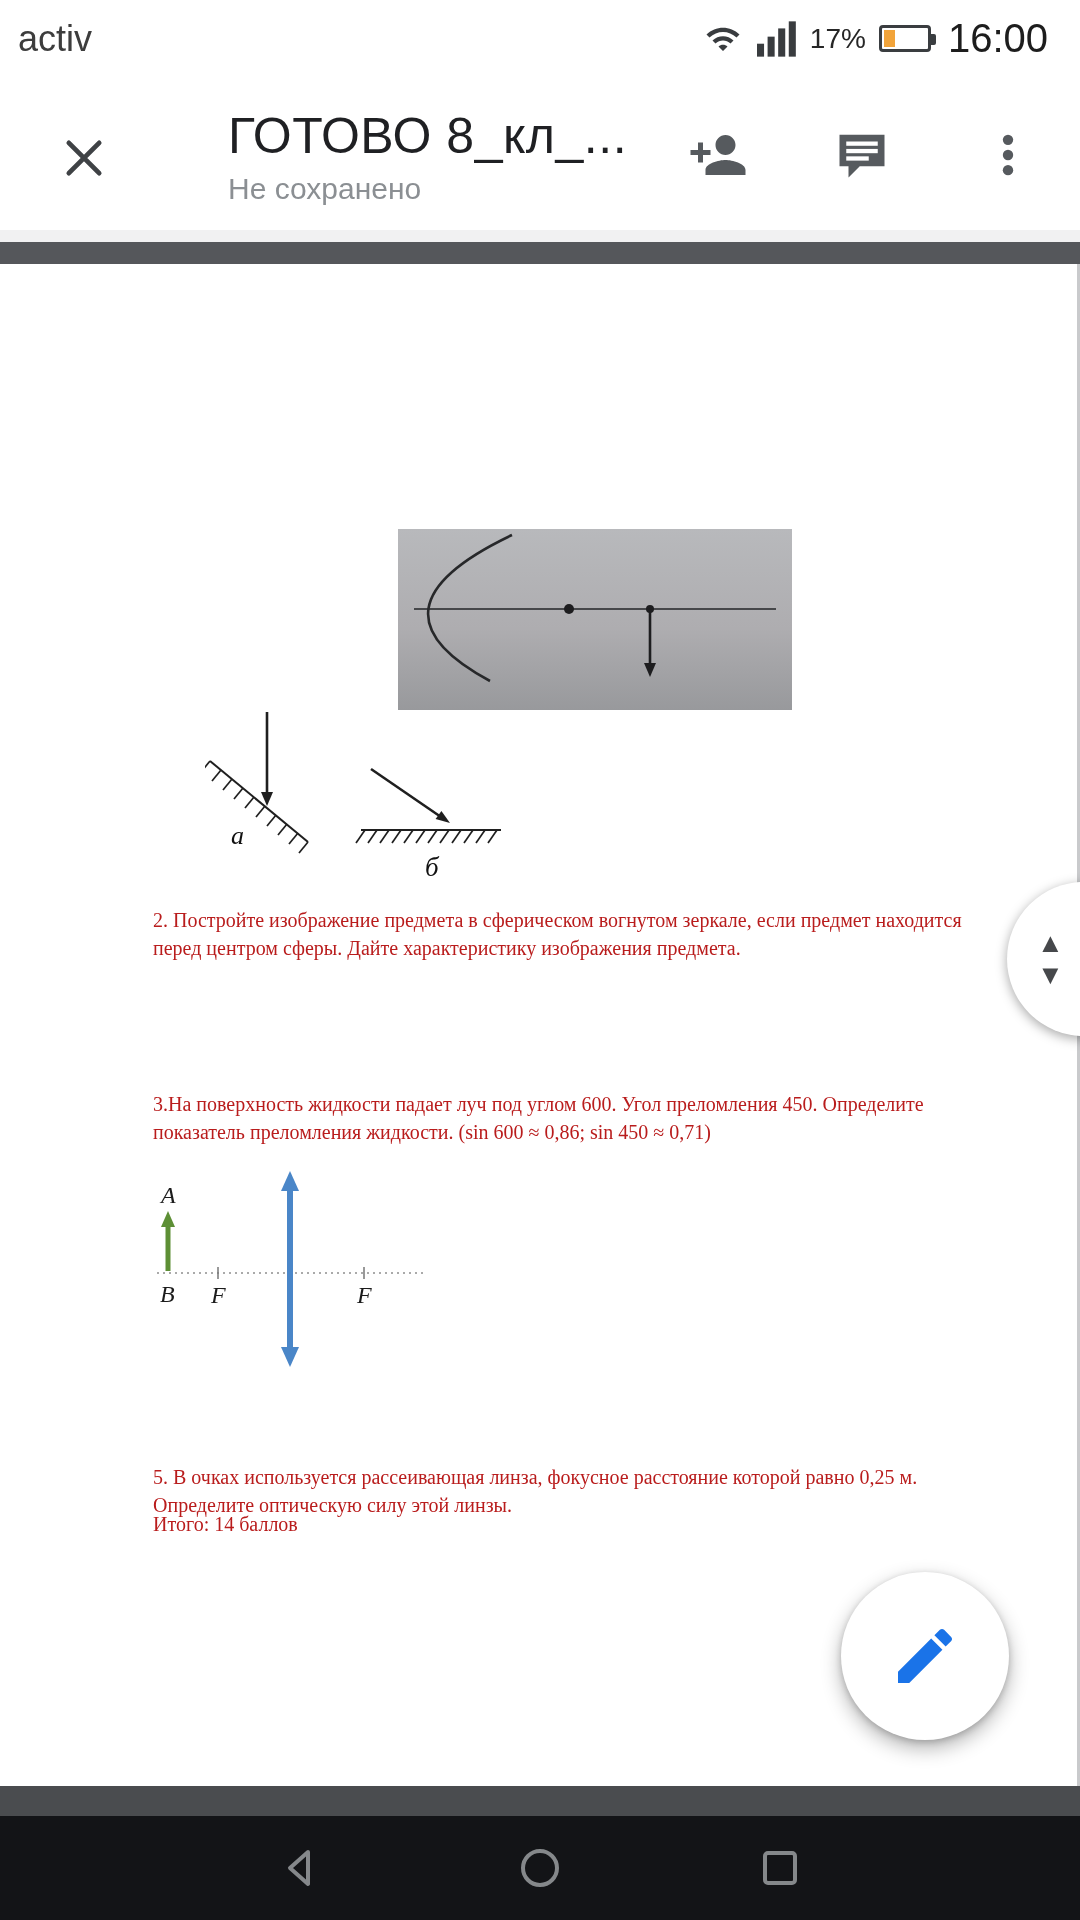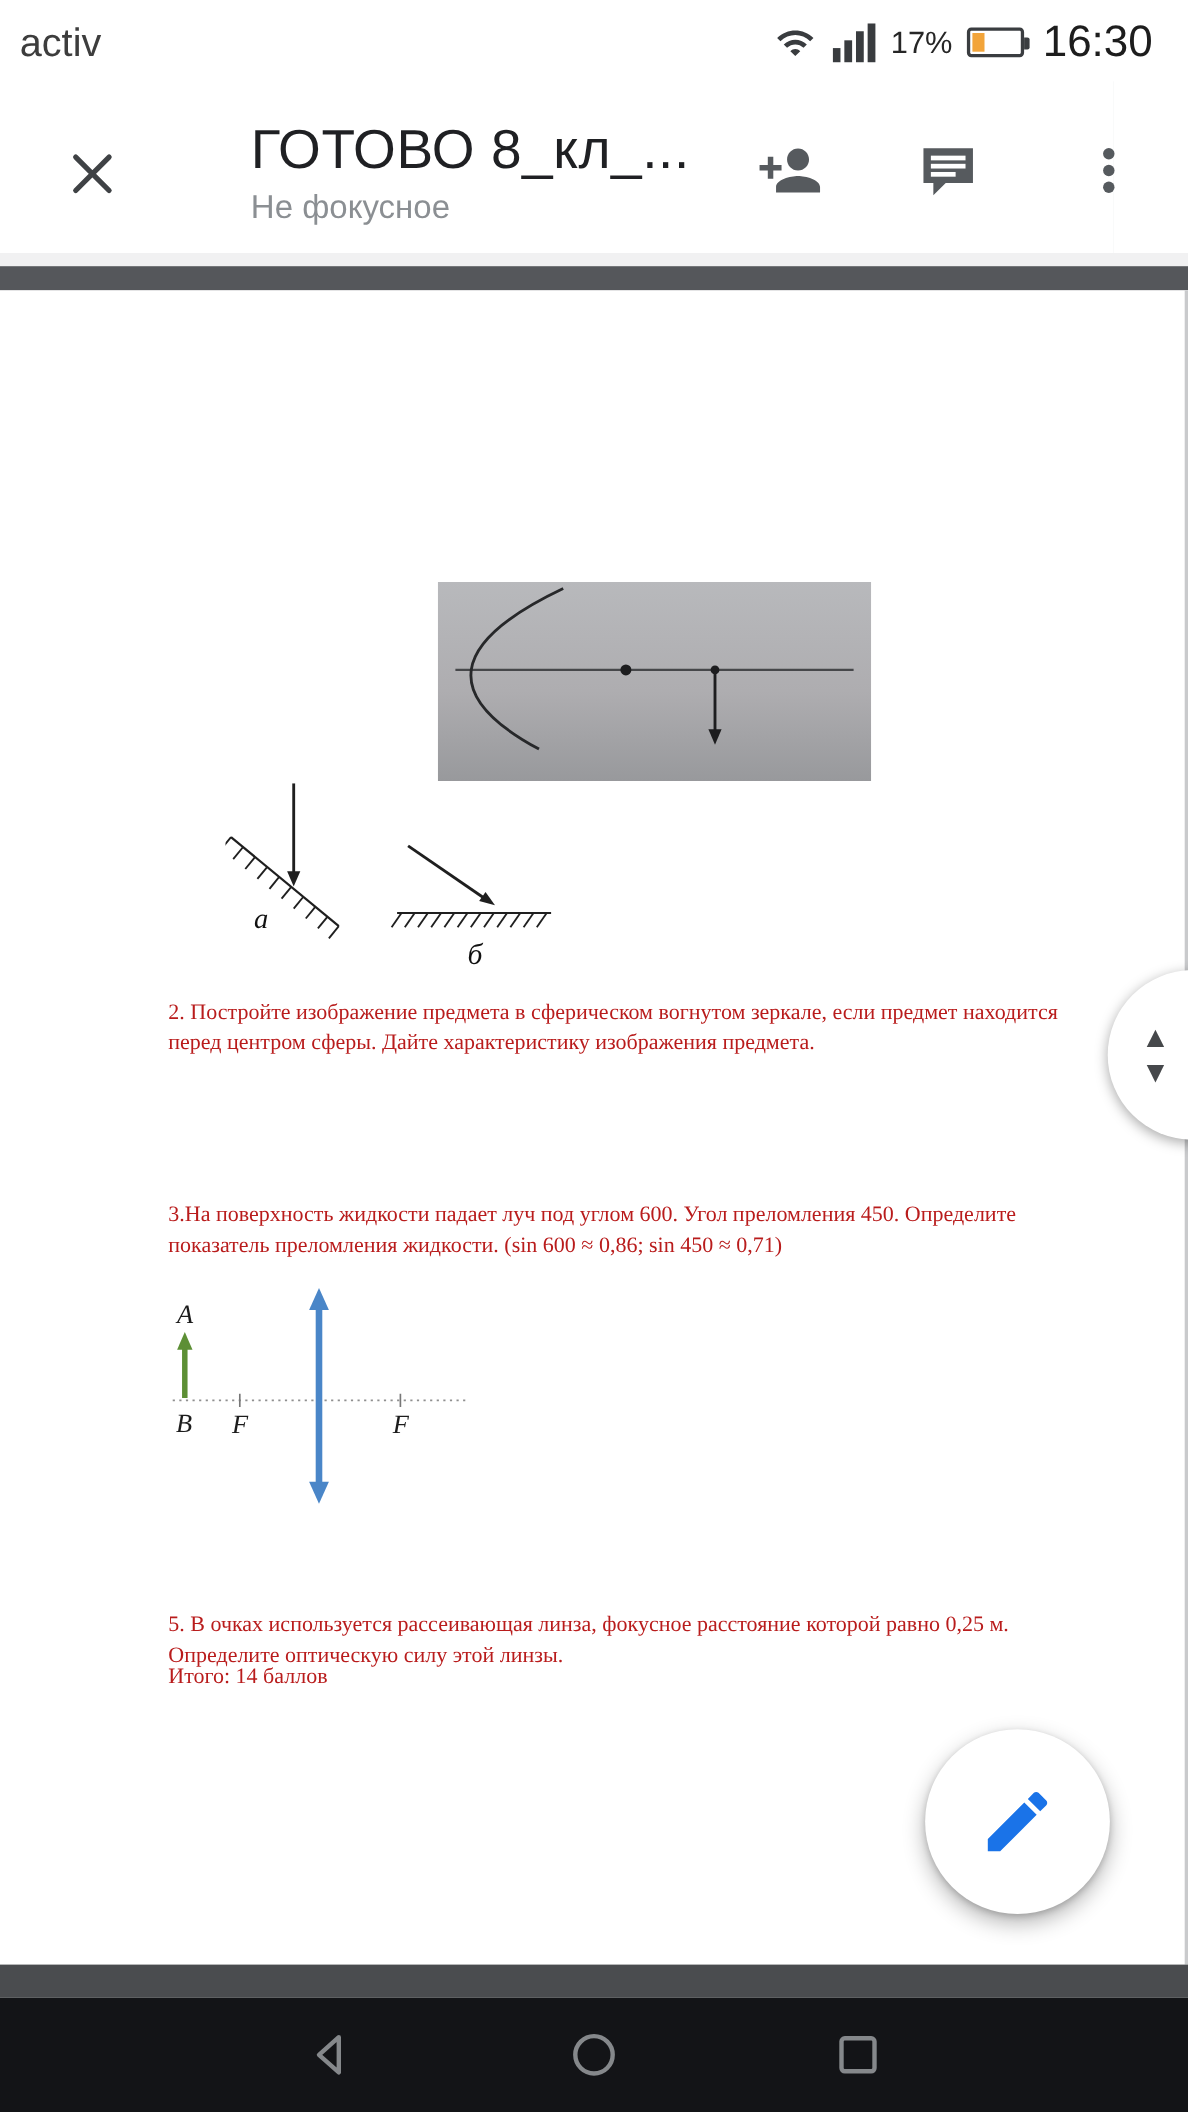--- a/index.html
+++ b/index.html
@@ -76,33 +76,33 @@
         <rect x="0" y="19" width="6" height="11" fill="#393c3f"></rect>
         <rect x="9" y="13" width="6" height="17" fill="#393c3f"></rect>
         <rect x="18" y="6" width="6" height="24" fill="#393c3f"></rect>
         <rect x="27" y="0" width="6" height="30" fill="#393c3f"></rect>
       </svg>
       <span class="pct">17%</span>
       <span class="battery">
         <span class="battery-fill"></span>
         <span class="battery-nub"></span>
       </span>
-      <span class="time">16:30</span>
+      <span class="time">16:00</span>
     </div>
   </header>
 
   <div class="toolbar">
     <button class="close-btn">
       <svg width="52" height="52" viewBox="0 0 24 24">
         <path d="M5 5 L19 19 M19 5 L5 19" stroke="#3f4245" stroke-width="2.2" stroke-linecap="round" fill="none"></path>
       </svg>
     </button>
     <div class="title-block">
       <div class="doc-title">ГОТОВО 8_кл_...</div>
-      <div class="doc-subtitle">Не фокусное</div>
+      <div class="doc-subtitle">Не сохранено</div>
     </div>
     <button class="act-btn act-add">
       <svg width="60" height="60" viewBox="0 0 24 24">
         <path fill="#565a5e" d="M15 12c2.21 0 4-1.79 4-4s-1.79-4-4-4-4 1.79-4 4 1.79 4 4 4zm-9-2V7H4v3H1v2h3v3h2v-3h3v-2H6zm9 4c-2.67 0-8 1.34-8 4v2h16v-2c0-2.66-5.33-4-8-4z"></path>
       </svg>
     </button>
     <button class="act-btn act-comment">
       <svg width="54" height="54" viewBox="0 0 24 24">
         <path fill="#565a5e" d="M2 3 H22 V17 H11 L6 22 V17 H2 Z"></path>
         <rect x="5" y="6" width="14" height="1.9" fill="#fff"></rect>

